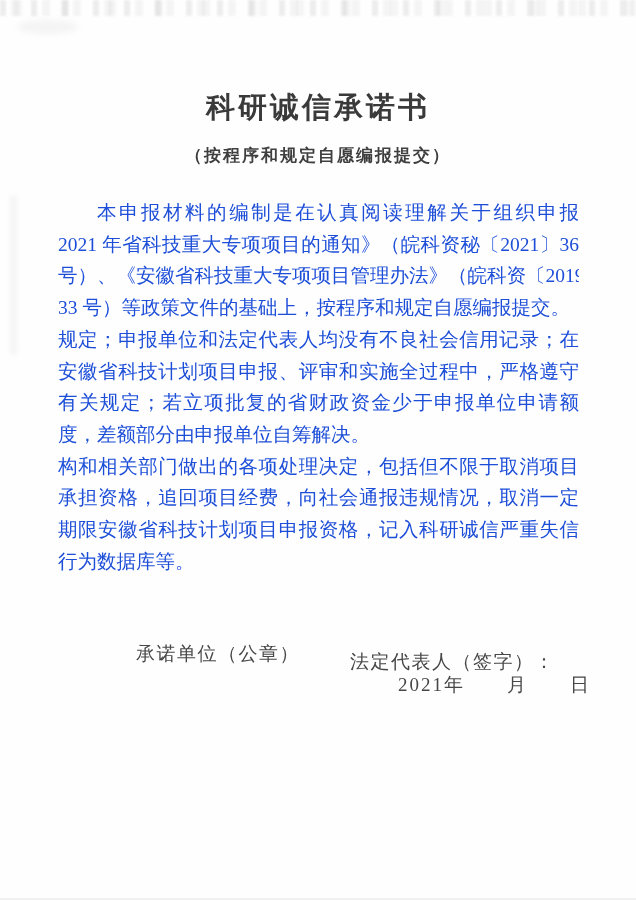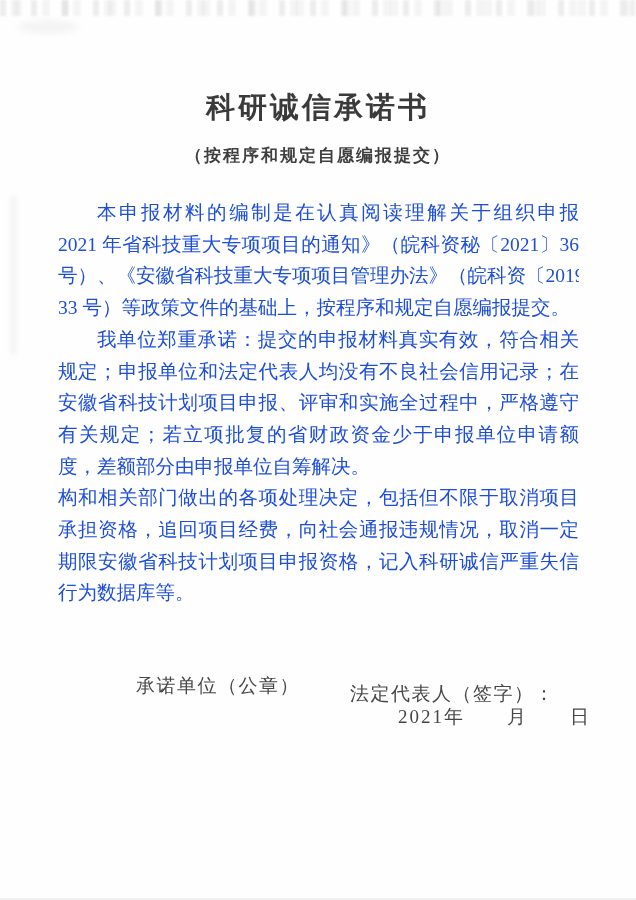--- a/index.html
+++ b/index.html
@@ -113,21 +113,20 @@
   <div class="body-text">
 
     <div>
       <div class="line first">本申报材料的编制是在认真阅读理解关于组织申报</div>
       <div class="line">2021 年省科技重大专项项目的通知》（皖科资秘〔2021〕36</div>
       <div class="line">号）、《安徽省科技重大专项项目管理办法》（皖科资〔2019〕</div>
       <div class="line last">33 号）等政策文件的基础上，按程序和规定自愿编报提交。</div>
     </div>
 
     <div>
-      <div class="line first">我单位郑重承诺：提交的申报材料真实有效，符合相关</div>
       <div class="line">规定；申报单位和法定代表人均没有不良社会信用记录；在</div>
       <div class="line">安徽省科技计划项目申报、评审和实施全过程中，严格遵守</div>
       <div class="line">有关规定；若立项批复的省财政资金少于申报单位申请额</div>
       <div class="line last">度，差额部分由申报单位自筹解决。</div>
     </div>
 
     <div>
       <div class="line">构和相关部门做出的各项处理决定，包括但不限于取消项目</div>
       <div class="line">承担资格，追回项目经费，向社会通报违规情况，取消一定</div>
       <div class="line">期限安徽省科技计划项目申报资格，记入科研诚信严重失信</div>

